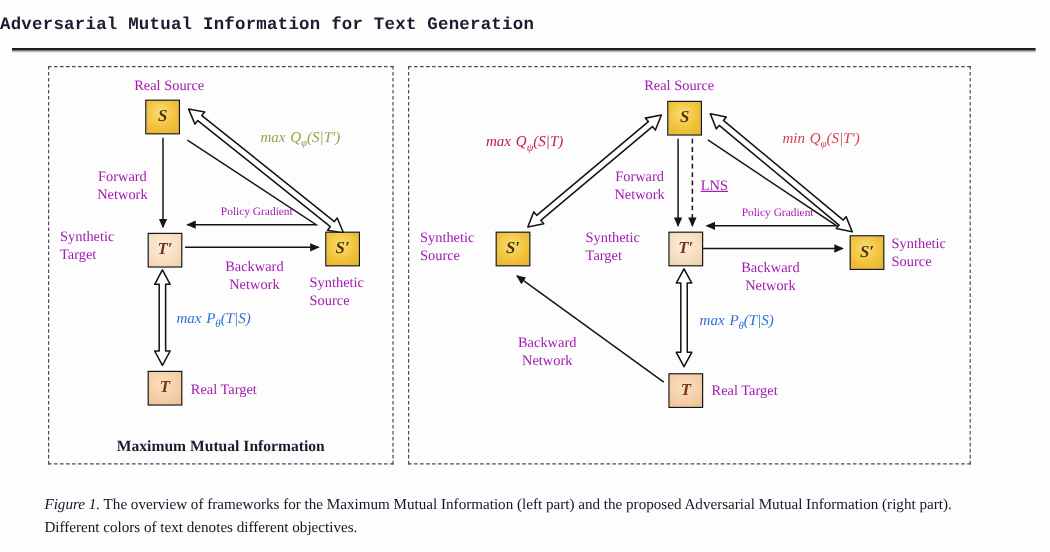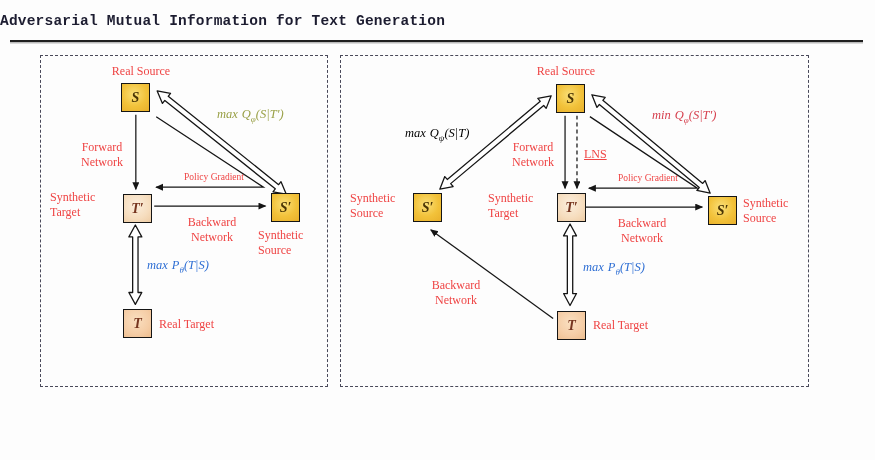--- a/index.html
+++ b/index.html
@@ -14,21 +14,21 @@
   #panel-right{left:340px;width:469px;height:332px;}
   .edges{position:absolute;left:0;top:0;width:100%;height:100%;}
   .node{position:absolute;width:29px;height:29px;border:1.7px solid #151515;box-sizing:border-box;
         display:flex;align-items:center;justify-content:center;}
   .node.gold{background:radial-gradient(circle at 45% 38%,#fadf78 0%,#f2c23a 55%,#e9b02b 100%);}
   .node.cream{background:radial-gradient(circle at 45% 38%,#fbeedd 0%,#f6ddbe 60%,#eeccA4 100%);}
   .node.peach{background:radial-gradient(circle at 45% 38%,#fadfc0 0%,#f5cda6 60%,#edbd8e 100%);}
   .nl{font-style:italic;font-weight:bold;font-size:14px;}
   .gold .nl{color:#4a3505;}
   .cream .nl,.peach .nl{color:#76351f;}
-  .lbl{position:absolute;font-size:12px;line-height:1.22;color:#ef4444;}
+  .lbl{position:absolute;font-size:12px;line-height:1.22;color:#a21caf;}
   .ctr{text-align:center;}
   .small{font-size:9.5px;}
   .obj{position:absolute;font-style:italic;font-size:12.5px;white-space:nowrap;}
   .obj .pre{margin-right:4px;margin-top:20px;}
   .obj sub{font-size:9px;}
   .pcap{position:absolute;left:0;top:308px;width:100%;text-align:center;
         font-weight:bold;font-size:13px;}
   .figcap{position:absolute;left:37px;top:411px;width:802px;font-size:12.6px;line-height:1.5;color:#141428;}
   .figcap .fl{font-style:italic;}
 </style>
@@ -81,20 +81,21 @@
 
     <div class="obj" style="left: 106px; top: 202px; color: rgb(47, 111, 212);">
       <span class="pre">max</span><span>P</span><sub>θ</sub><span>(T|S)</span>
     </div>
 
     <div class="node peach" style="left:82px;top:253px;">
         <span class="nl">T</span>
       </div>
     <div class="lbl" style="left:118px;top:261px;width:80px;">Real Target</div>
 
+    <div class="pcap">Maximum Mutual Information</div>
   </div>
 
   <div class="panel" id="panel-right">
     <svg class="edges" id="svg-right" viewBox="0 0 469 332">
       <defs>
         <marker id="mR" markerUnits="userSpaceOnUse" markerWidth="9" markerHeight="8" refX="7" refY="3.5" orient="auto">
           <polygon points="0,0 8,3.5 0,7" fill="#151515"></polygon>
         </marker>
       </defs>
       <g id="gR">
@@ -107,21 +108,21 @@
           <polyline points="245,152 363,152" fill="none" stroke="#151515" stroke-width="1.25" marker-end="url(#mR)"></polyline>
           <polyline points="213,264 90,175" fill="none" stroke="#151515" stroke-width="1.25" marker-end="url(#mR)"></polyline>
         </g>
     </svg>
 
     <div class="lbl ctr" style="left:180px;top:8px;width:90px;">Real Source</div>
     <div class="node gold" style="left:215px;top:28px;">
         <span class="nl">S</span>
       </div>
 
-    <div class="obj" style="left: 64px; top: 70px; color: #000000; font-family: Liberation Serif, serif;">
+    <div class="obj" style="left: 64px; top: 55px; color: #be185d; font-family: Liberation Serif, serif;">
       <span class="pre">max</span><span>Q</span><sub>ψ</sub><span>(S|T)</span>
     </div>
     <div class="obj" style="left: 311px; top: 52px; color: rgb(214, 64, 78);">
       <span class="pre">min</span><span>Q</span><sub>φ</sub><span>(S|T′)</span>
     </div>
 
     <div class="lbl ctr" style="left:164px;top:84px;width:56px;">Forward Network</div>
     <div class="lbl" style="left:243px;top:91px;text-decoration:underline;">LNS</div>
     <div class="lbl small ctr" style="left:252px;top:117px;width:110px;">Policy Gradient</div>
 
@@ -148,14 +149,18 @@
 
     <div class="lbl ctr" style="left:82px;top:222px;width:66px;">Backward Network</div>
 
     <div class="node peach" style="left:216px;top:255px;">
         <span class="nl">T</span>
       </div>
     <div class="lbl" style="left:252px;top:262px;width:80px;">Real Target</div>
 
   </div>
 
+  <div class="figcap">
+    <span class="fl">Figure 1.</span>
+    <span>The overview of frameworks for the Maximum Mutual Information (left part) and the proposed Adversarial Mutual Information (right part). Different colors of text denotes different objectives.</span>
+  </div>
 
 </div>
 
 </body></html>

